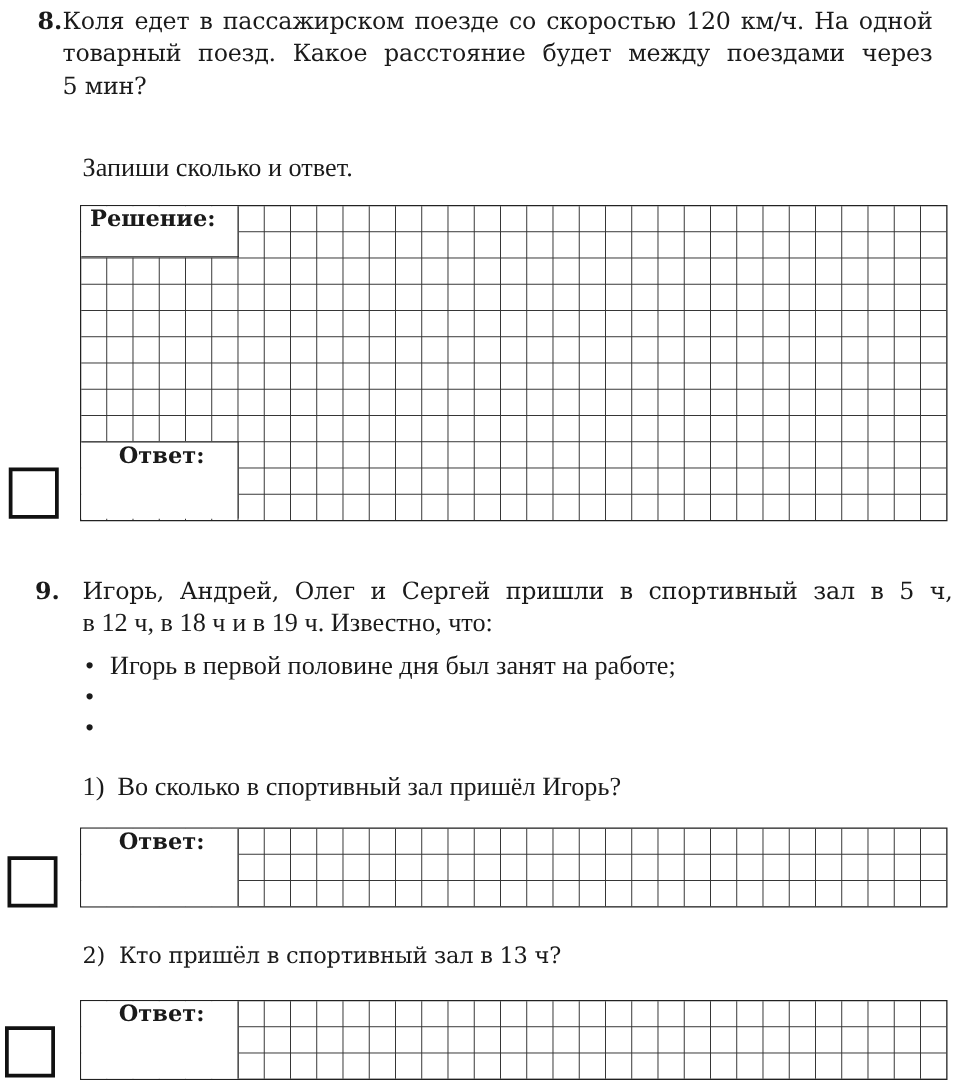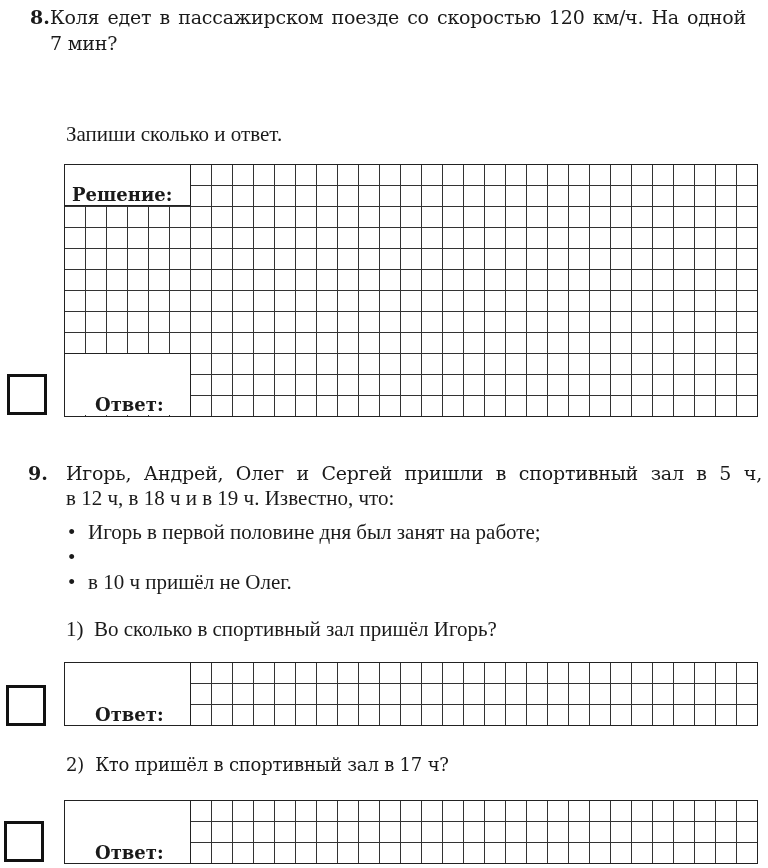--- a/index.html
+++ b/index.html
@@ -18,34 +18,35 @@
     background-image:
       linear-gradient(to right, #333 1px, transparent 1px),
       linear-gradient(to bottom, #333 1px, transparent 1px);
     background-size: 21px 21px;
     background-position: -1px -1px;
   }
   .label-box {
     position: absolute; background: #fff; box-sizing: border-box;
     border-right: 1.5px solid #222;
     font-family: "DejaVu Serif", serif; font-weight: bold; font-size: 18px;
-    display: flex; align-items: flex-end;
+    display: flex; align-items: flex-start;
   }
   .label-box.top { border-bottom: 1.5px solid #222; }
   .label-box.bottom { border-top: 1.5px solid #222; }
   .bullet-item { position: relative; padding-left: 22px; }
   .bullet-item .dot { position: absolute; left: 2px; top: 0; }
 </style>
 </head>
 <body>
 
 <div class="abs qnum" style="left:30px; top:6px;">8.</div>
 <div class="abs para text-justify" style="left:50px; top:4px; width:696px;">
   <div class="text-justify" style="text-align-last: justify;">Коля едет в пассажирском поезде со скоростью 120 км/ч. На одной</div>
-  <div>7 мин?</div>
+  <div class="text-justify" style="text-align-last: justify;">товарный поезд. Какое расстояние будет между поездами через</div>
+  <div>5 мин?</div>
 </div>
 <div class="abs condensed" style="left:66px; top:122px;">Запиши сколько и ответ.</div>
 
 <div class="abs grid" style="left:64px; top:164px; width:694px; height:253px;">
   <div class="label-box top" style="left:0; top:0; width:126px; height:41px; padding-left:7px;">
     <span>Решение:</span>
   </div>
   <div class="label-box bottom" style="left:0; top:188px; width:126px; height:62px; padding-left:30px;">
     <span>Ответ:</span>
   </div>
@@ -61,37 +62,36 @@
 <div class="abs condensed" style="left:66px; top:520px; width:600px;">
   <div class="bullet-item" style="height:25px;">
     <span class="dot">•</span>
     <span>Игорь в первой половине дня был занят на работе;</span>
   </div>
   <div class="bullet-item" style="height:25px;">
     <span class="dot">•</span>
   </div>
   <div class="bullet-item" style="height:25px;">
     <span class="dot">•</span>
-    <span>в 10 ч пришёл не Олег.</span>
   </div>
 </div>
 
 <div class="abs condensed" style="left:66px; top:617px;">
   <span>1)</span>&nbsp;
   <span>Во сколько в спортивный зал пришёл Игорь?</span>
 </div>
 <div class="abs grid" style="left:64px; top:662px; width:694px; height:64px;">
   <div class="label-box" style="left:0; top:0; width:126px; height:62px; padding-left:30px;">
     <span>Ответ:</span>
   </div>
 </div>
 <div class="abs checkbox" style="left:6px; top:685px; width:40px; height:41px;"></div>
 
 <div class="abs para" style="left:66px; top:752px; font-size:18px;">
   <span>2)</span>&nbsp;
-  <span>Кто пришёл в спортивный зал в 17 ч?</span>
+  <span>Кто пришёл в спортивный зал в 13 ч?</span>
 </div>
 <div class="abs grid" style="left:64px; top:800px; width:694px; height:64px;">
   <div class="label-box" style="left:0; top:0; width:126px; height:62px; padding-left:30px;">
     <span>Ответ:</span>
   </div>
 </div>
 <div class="abs checkbox" style="left:4px; top:821px; width:40px; height:41px;"></div>
 
 </body></html>

